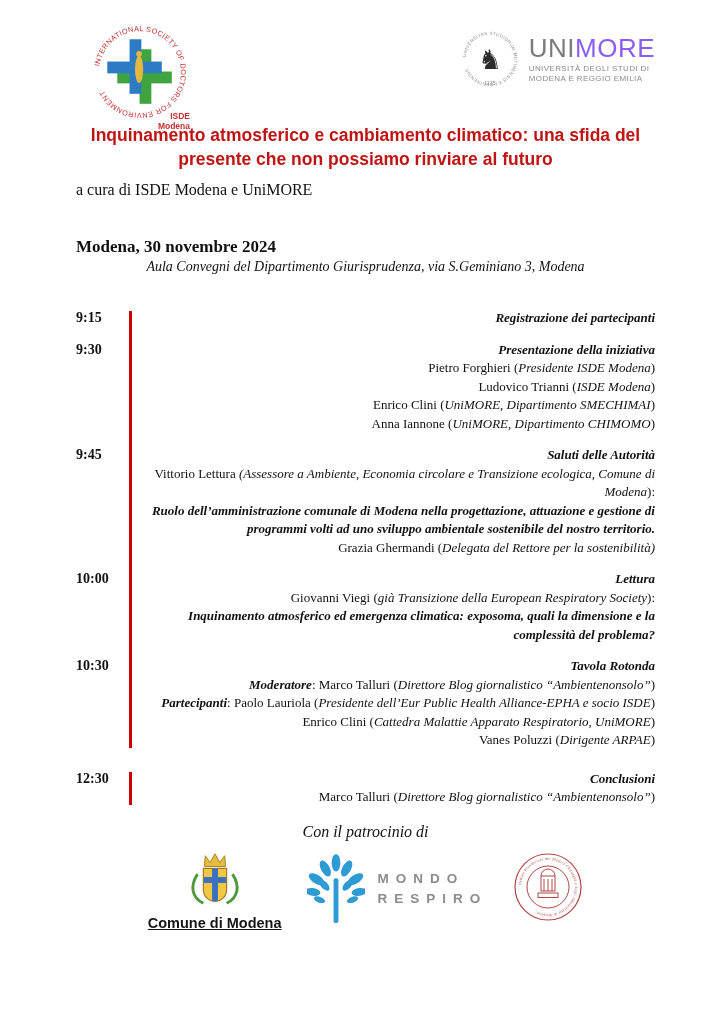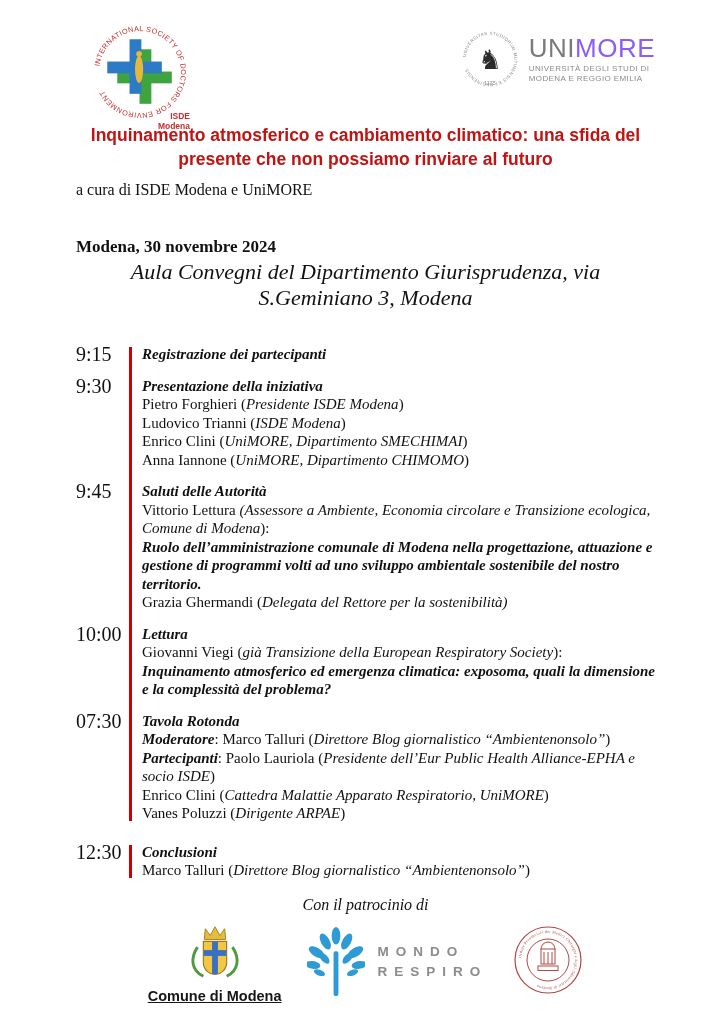--- a/index.html
+++ b/index.html
@@ -18,30 +18,30 @@
   .unimore-wordmark .uni{color:#7B7B7B;}
   .unimore-wordmark .more{color:#8b5cf6;}
   .unimore-sub{font-family:"Liberation Sans",sans-serif;font-size:8px;color:#8A8A8A;
                letter-spacing:.4px;line-height:1.25;margin-top:3px;}
   
   .title{margin-top:10px;text-align:center;color:#C01414;
          font-family:"Liberation Sans",sans-serif;font-weight:700;font-size:17.5px;line-height:1.35;}
   .curator{margin-top:10px;text-align:left;font-size:16px;}
   
   .date-line{margin-top:38px;text-align:left;font-size:17px;font-weight:700;}
-  .venue-line{margin-top:2px;text-align:center;font-size:22px;font-style:italic;}
+  .venue-line{margin-top:2px;text-align:center;font-size:14px;font-style:italic;}
   
   .schedule{margin-top:34px;}
   .sched-group{position:relative;}
   .red-bar{position:absolute;left:53px;top:2px;bottom:2px;width:3px;background:#CC0000;}
   .sched-block{display:flex;margin-bottom:13px;}
   .sched-block:last-child{margin-bottom:0;}
-  .sched-time{flex:none;width:53px;font-weight:400;font-size:20px;line-height:18.5px;}
+  .sched-time{flex:none;width:53px;font-weight:700;font-size:14px;line-height:18.5px;}
   .sched-content{flex:1;padding-left:13px;}
-  .sched-line{font-size:15px;line-height:18.5px;}
+  .sched-line{font-size:13px;line-height:18.5px;text-align:right;}
   .seg-r{font-style:normal;font-weight:400;}
   .seg-i{font-style:italic;font-weight:400;}
   .seg-bi{font-style:italic;font-weight:700;}
   .qa-line{margin-top:22px;text-align:center;font-weight:700;font-size:15.5px;}
   .closing{margin-top:20px;}
   
   .patrocinio{margin-top:16px;text-align:center;font-style:italic;font-size:16px;}
   .footer-logos{margin-top:6px;display:flex;justify-content:center;align-items:center;gap:26px;}
   .comune-logo{text-align:center;}
   .comune-caption{font-family:"Liberation Sans",sans-serif;font-size:14.5px;font-weight:600;
@@ -140,21 +140,21 @@
         </div>
         <div class="sched-block">
           <div class="sched-time">10:00</div>
           <div class="sched-content">
             <div class="sched-line"><span class="seg-bi">Lettura</span></div>
             <div class="sched-line"><span class="seg-r">Giovanni Viegi (</span><span class="seg-i">già Transizione della European Respiratory Society</span><span class="seg-r">):</span></div>
             <div class="sched-line"><span class="seg-bi">Inquinamento atmosferico ed emergenza climatica: exposoma, quali la dimensione e la complessità del problema?</span></div>
           </div>
         </div>
         <div class="sched-block">
-          <div class="sched-time">07:30</div>
+          <div class="sched-time">10:30</div>
           <div class="sched-content">
             <div class="sched-line"><span class="seg-bi">Tavola Rotonda</span></div>
             <div class="sched-line"><span class="seg-bi">Moderatore</span><span class="seg-r">: Marco Talluri (</span><span class="seg-i">Direttore Blog giornalistico “Ambientenonsolo”</span><span class="seg-r">)</span></div>
             <div class="sched-line"><span class="seg-bi">Partecipanti</span><span class="seg-r">: Paolo Lauriola (</span><span class="seg-i">Presidente dell’Eur Public Health Alliance-EPHA e socio ISDE</span><span class="seg-r">)</span></div>
             <div class="sched-line"><span class="seg-r">Enrico Clini (</span><span class="seg-i">Cattedra Malattie Apparato Respiratorio, UniMORE</span><span class="seg-r">)</span></div>
             <div class="sched-line"><span class="seg-r">Vanes Poluzzi (</span><span class="seg-i">Dirigente ARPAE</span><span class="seg-r">)</span></div>
           </div>
         </div>
       </div>
 

